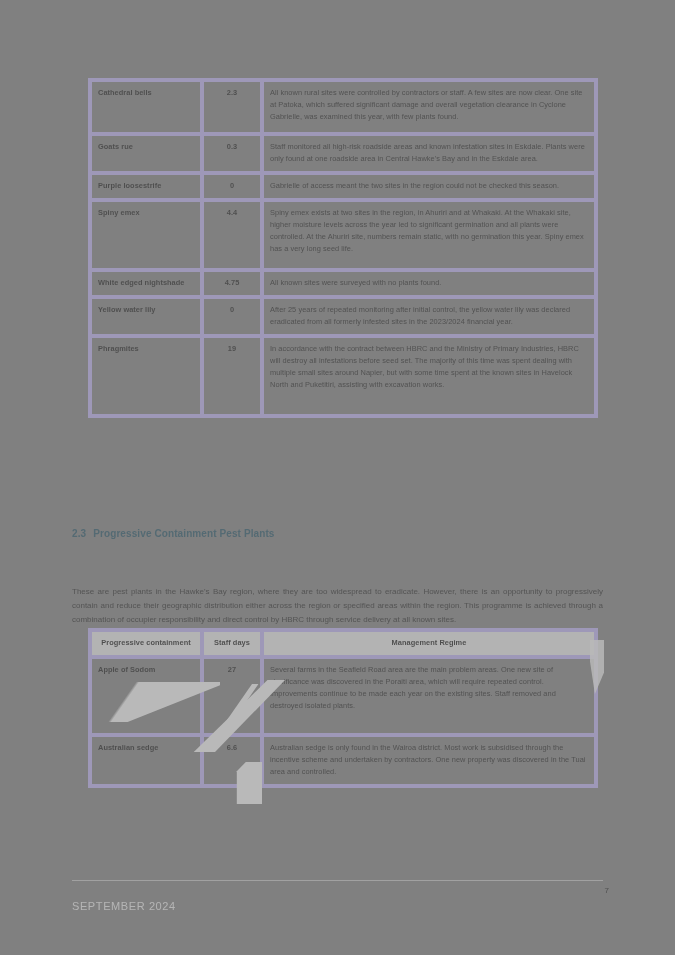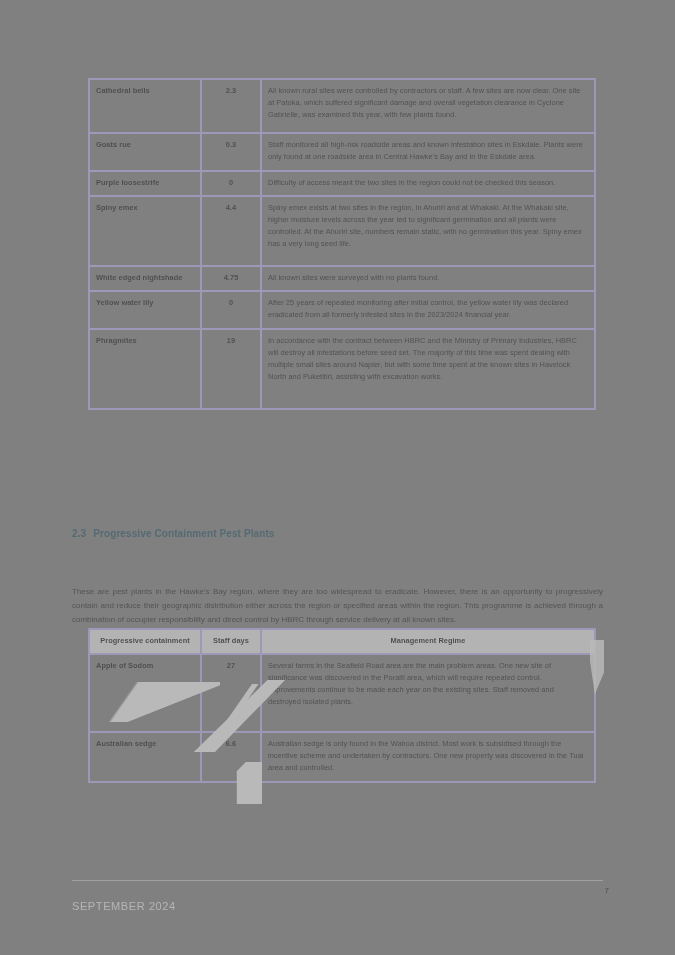--- a/index.html
+++ b/index.html
@@ -37,21 +37,21 @@
   }
 
   
   table.doc-table {
     border-collapse: collapse;
     width: 506px;
     table-layout: fixed;
     margin-left: 22px;
   }
   table.doc-table td, table.doc-table th {
-    border: 2px solid #c4b5fd;
+    border: 4px solid #c4b5fd;
     vertical-align: top;
     padding: 5px 6px 6px 6px;
     font-size: 7.4px;
     line-height: 1.62;
     letter-spacing: 0.05px;
   }
   col.c-name { width: 112px; }
   col.c-days { width: 60px; }
   col.c-regime { width: 334px; }
 
@@ -201,21 +201,21 @@
           <td class="cell-regime">All known rural sites were controlled by contractors or staff. A few sites are now clear. One site at Patoka, which suffered significant damage and overall vegetation clearance in Cyclone Gabrielle, was examined this year, with few plants found.</td>
         </tr>
         <tr class="h-r2">
           <td class="cell-name">Goats rue</td>
           <td class="cell-days">0.3</td>
           <td class="cell-regime">Staff monitored all high-risk roadside areas and known infestation sites in Eskdale. Plants were only found at one roadside area in Central Hawke's Bay and in the Eskdale area.</td>
         </tr>
         <tr class="h-r3">
           <td class="cell-name">Purple loosestrife</td>
           <td class="cell-days">0</td>
-          <td class="cell-regime">Difficulty of access meant the two sites in the region could not be checked this season.</td>
+          <td class="cell-regime">Gabrielle of access meant the two sites in the region could not be checked this season.</td>
         </tr>
         <tr class="h-r4">
           <td class="cell-name">Spiny emex</td>
           <td class="cell-days">4.4</td>
           <td class="cell-regime">Spiny emex exists at two sites in the region, in Ahuriri and at Whakaki. At the Whakaki site, higher moisture levels across the year led to significant germination and all plants were controlled. At the Ahuriri site, numbers remain static, with no germination this year. Spiny emex has a very long seed life.</td>
         </tr>
         <tr class="h-r5">
           <td class="cell-name">White edged nightshade</td>
           <td class="cell-days">4.75</td>
           <td class="cell-regime">All known sites were surveyed with no plants found.</td>

